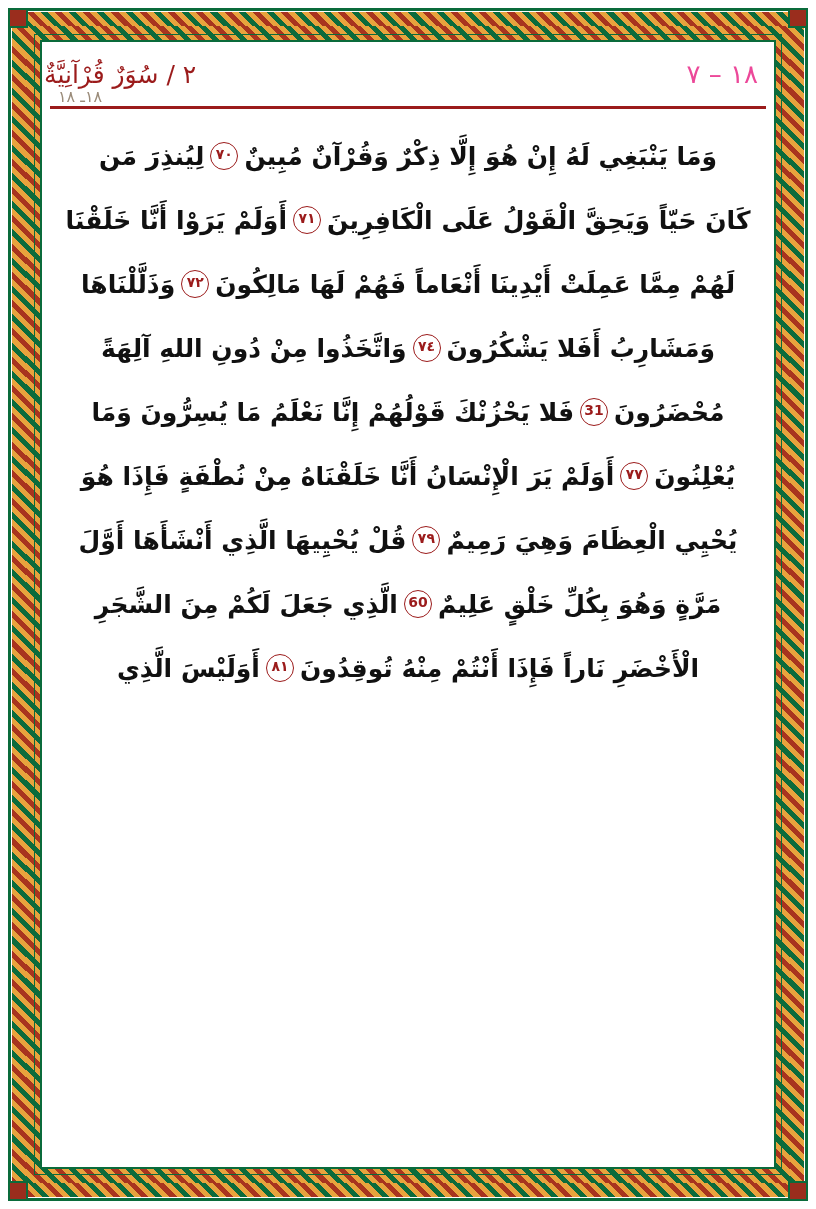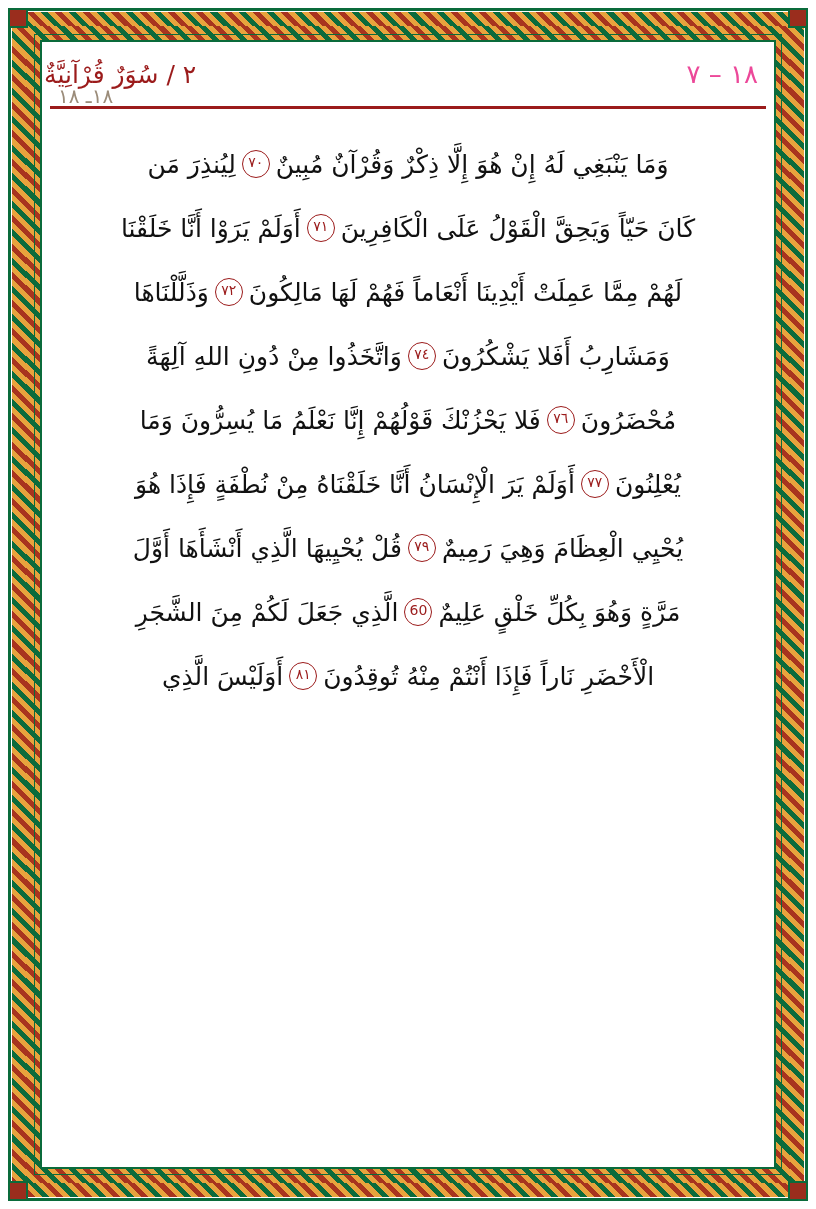--- a/index.html
+++ b/index.html
@@ -119,35 +119,36 @@
     font-size: 25px;
     white-space: nowrap;
     position: absolute;
     left: 0;
     right: 0;
     text-align: left;
   }
   .hdr-pages {
     color: #9b8c7a;
     font-family: "DejaVu Sans", sans-serif;
-    font-size: 20px;
+    font-size: 16px;
     white-space: nowrap;
     margin-top: 44px;
   }
   .hdr-rule {
     height: 3px;
     background: #9b1b1b;
     margin: 4px 6px 0 6px;
   }
 
   
   .quran-body {
     direction: rtl;
     text-align: center;
-    padding: 24px 10px 0 10px;
+    padding: 16px 10px 0 10px;
+    font-weight: bold;
   }
   .ayah-line {
     font-family: "DejaVu Sans", sans-serif;
     font-size: 25px;
     line-height: 64px;
     color: #111111;
     white-space: nowrap;
     letter-spacing: 0px;
   }
   .ayah-num {
@@ -204,21 +205,21 @@
         <span>لَهُمْ مِمَّا عَمِلَتْ أَيْدِينَا أَنْعَاماً فَهُمْ لَهَا مَالِكُونَ</span><span class="ayah-num">٧٢</span><span>وَذَلَّلْنَاهَا</span>
       </div>
 
 
       <div class="ayah-line">
         <span>وَمَشَارِبُ أَفَلا يَشْكُرُونَ</span><span class="ayah-num">٧٤</span><span>وَاتَّخَذُوا مِنْ دُونِ اللهِ آلِهَةً</span>
       </div>
 
 
       <div class="ayah-line">
-        <span>مُحْضَرُونَ</span><span class="ayah-num">٧٦</span><span>فَلا يَحْزُنْكَ قَوْلُهُمْ إِنَّا نَعْلَمُ مَا يُسِرُّونَ وَمَا</span>
+        <span>مُحْضَرُونَ</span><span class="ayah-num">31</span><span>فَلا يَحْزُنْكَ قَوْلُهُمْ إِنَّا نَعْلَمُ مَا يُسِرُّونَ وَمَا</span>
       </div>
 
       <div class="ayah-line">
         <span>يُعْلِنُونَ</span><span class="ayah-num">٧٧</span><span>أَوَلَمْ يَرَ الْإِنْسَانُ أَنَّا خَلَقْنَاهُ مِنْ نُطْفَةٍ فَإِذَا هُوَ</span>
       </div>
 
 
       <div class="ayah-line">
         <span>يُحْيِي الْعِظَامَ وَهِيَ رَمِيمٌ</span><span class="ayah-num">٧٩</span><span>قُلْ يُحْيِيهَا الَّذِي أَنْشَأَهَا أَوَّلَ</span>
       </div>

